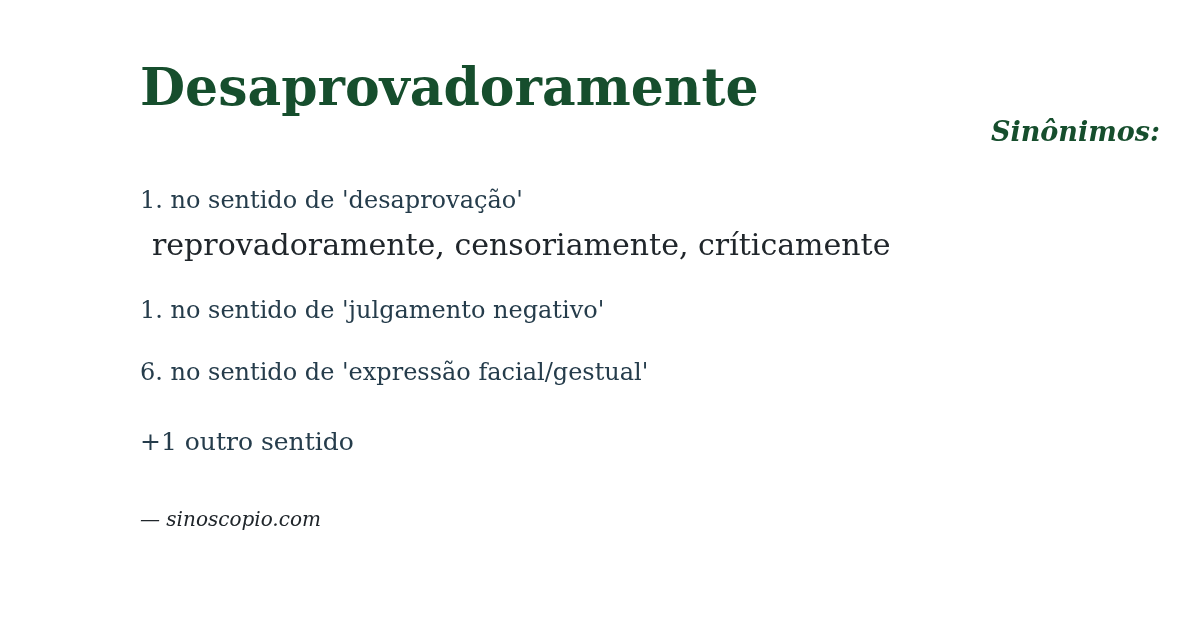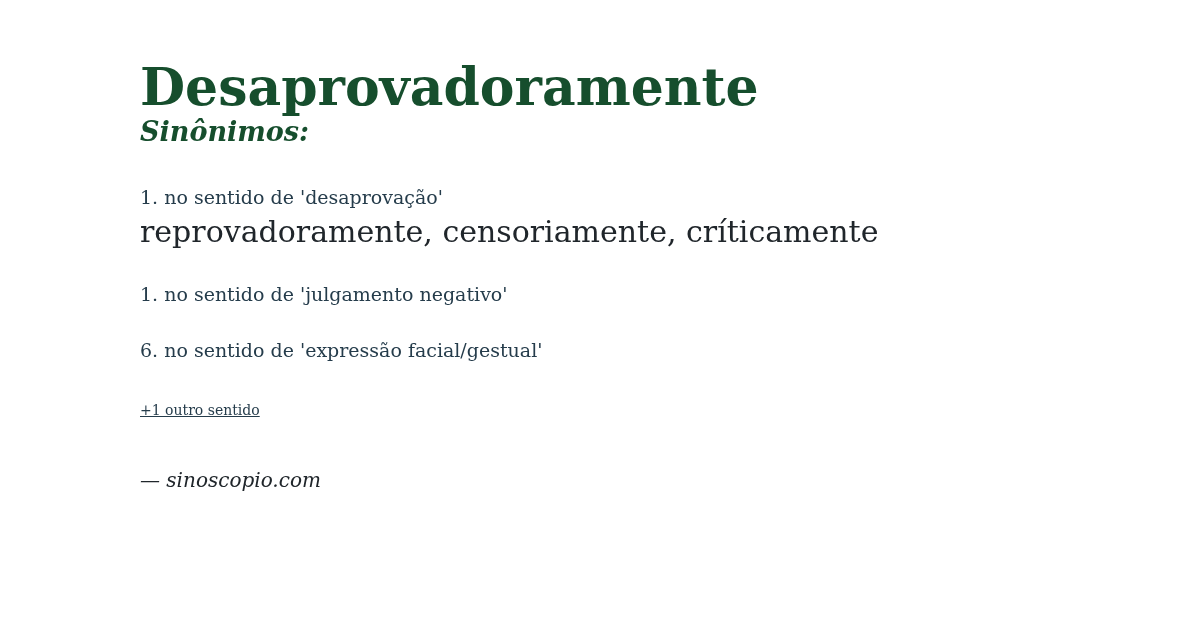--- a/index.html
+++ b/index.html
@@ -28,45 +28,45 @@
     margin: 0;
     letter-spacing: 0px;
   }
   .subtitle {
     font-size: 27px;
     font-weight: bold;
     font-style: italic;
     color: #164e2d;
     margin: 2px 0 0 0;
     line-height: 1.1;
+    text-align: right;
   }
   .senses {
     margin-top: 40px;
   }
   .sense {
     margin-bottom: 33px;
   }
   .sense-label {
-    font-size: 19px;
+    font-size: 24px;
     color: #253c4b;
     line-height: 1.2;
     margin: 0 0 5px 0;
   }
   .sense-synonyms {
     font-size: 30px;
     color: #20262b;
     line-height: 1.2;
-    margin: 0;
+    margin: 12px;
   }
   .more-senses {
-    font-size: 14px;
+    font-size: 25px;
     color: #253c4b;
     margin-top: 40px;
     line-height: 1.2;
-    text-decoration: underline;
   }
   .attribution {
     font-size: 20px;
     font-style: italic;
     color: #20262b;
     margin-top: 50px;
     line-height: 1.2;
   }
 </style>
 </head>

